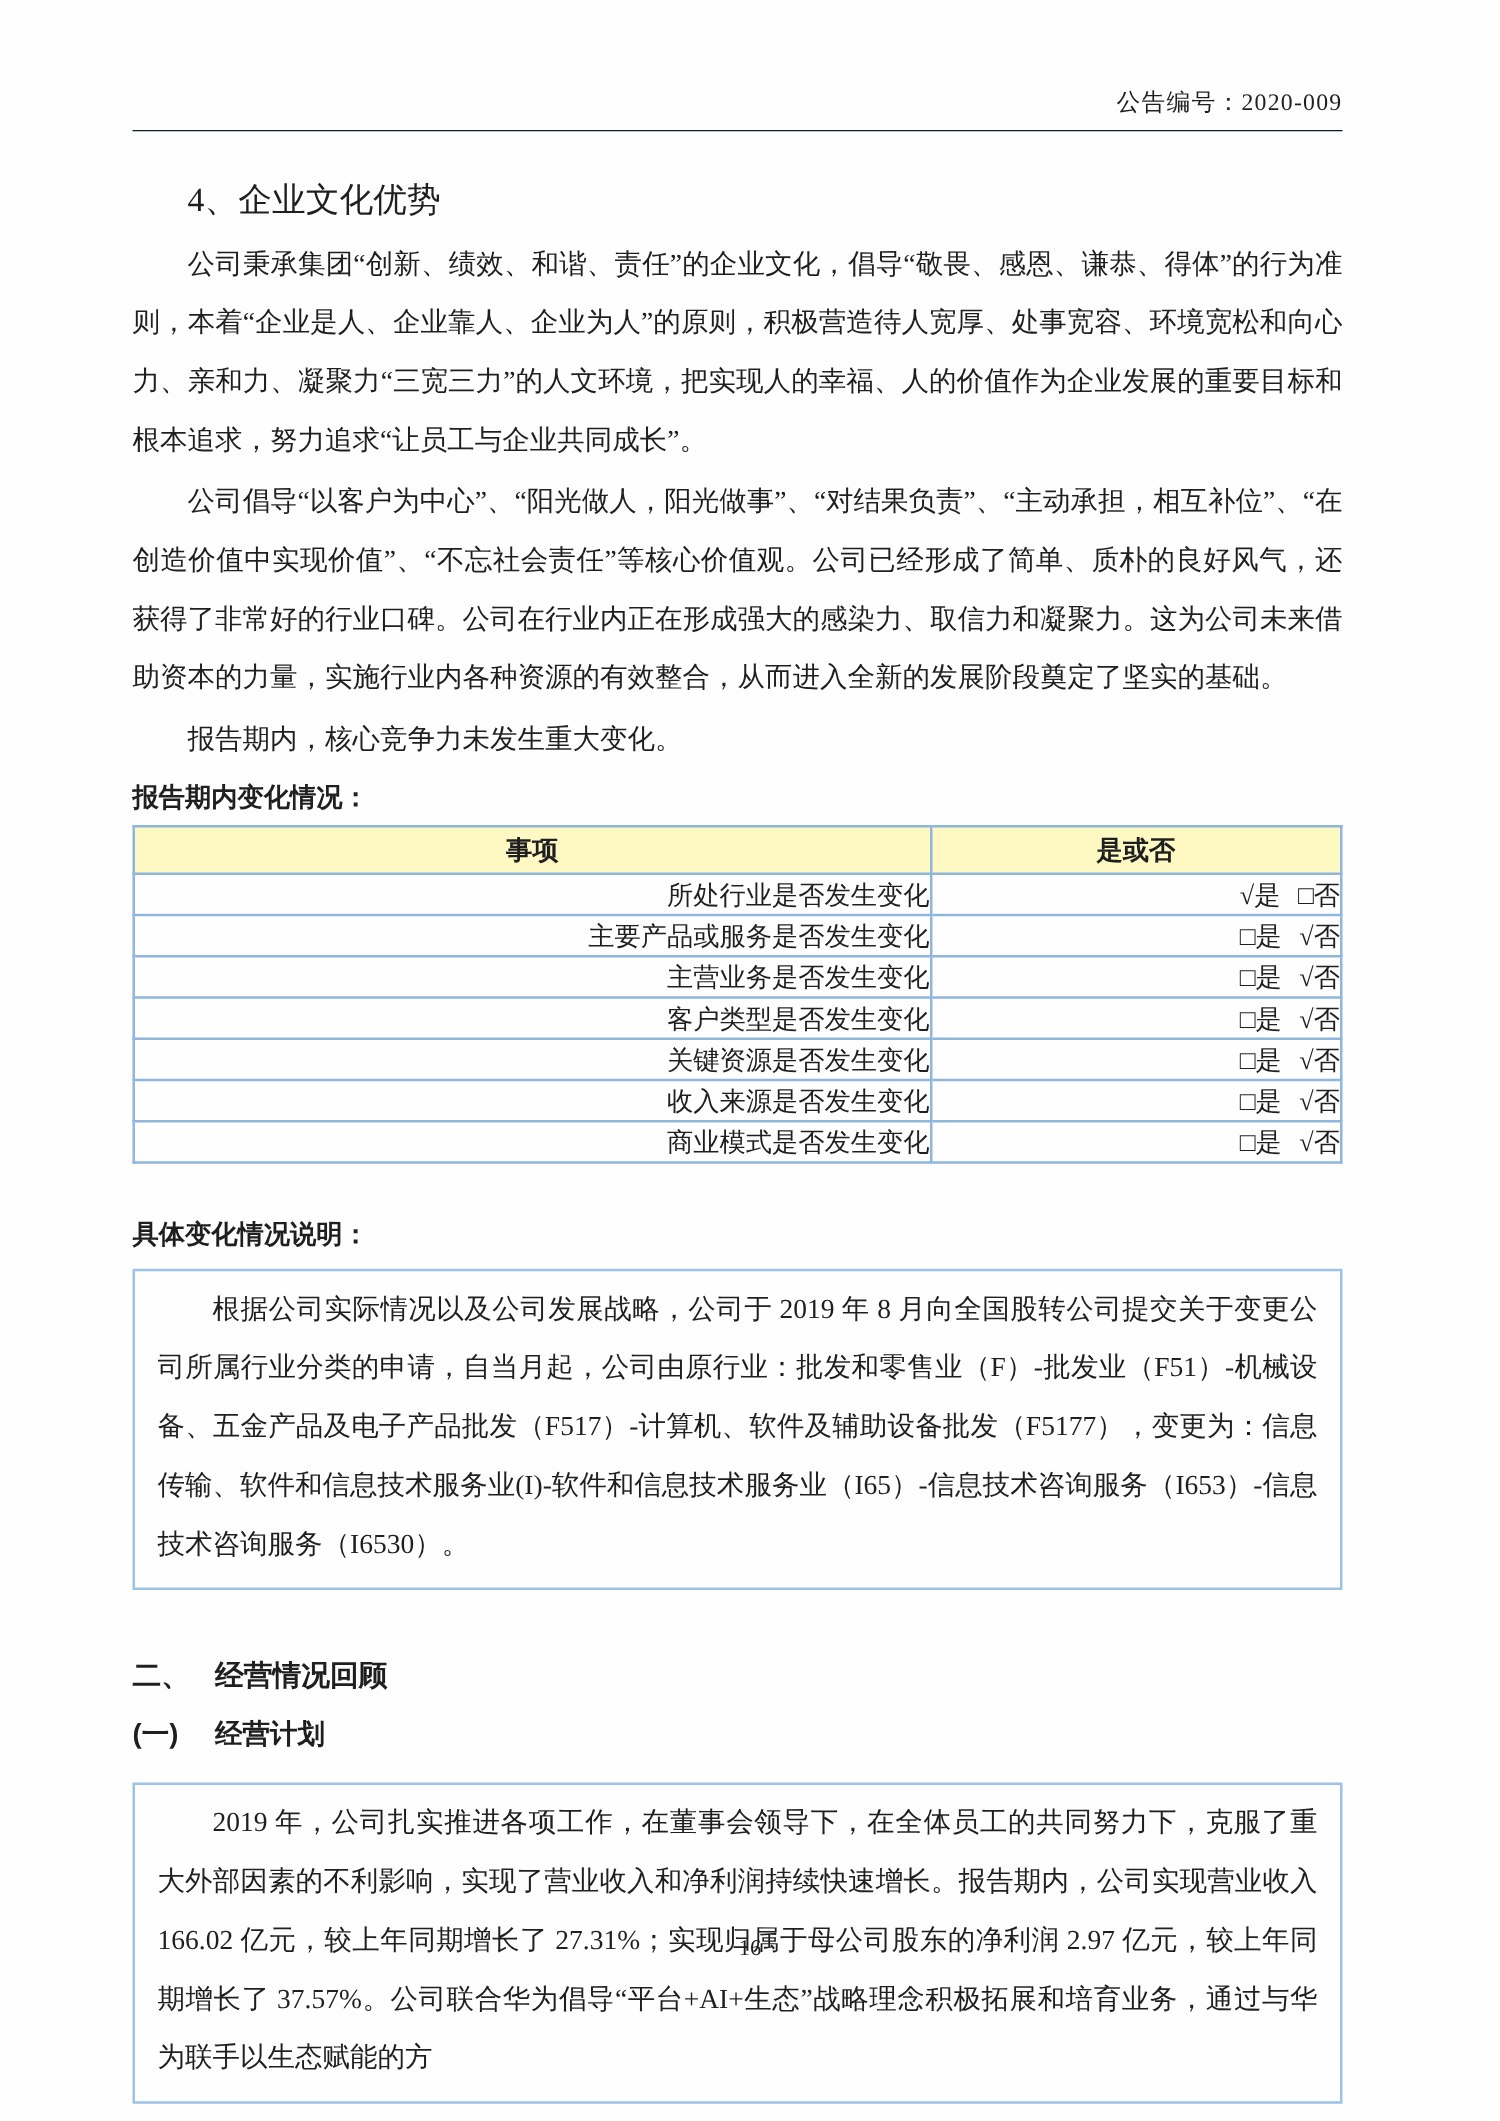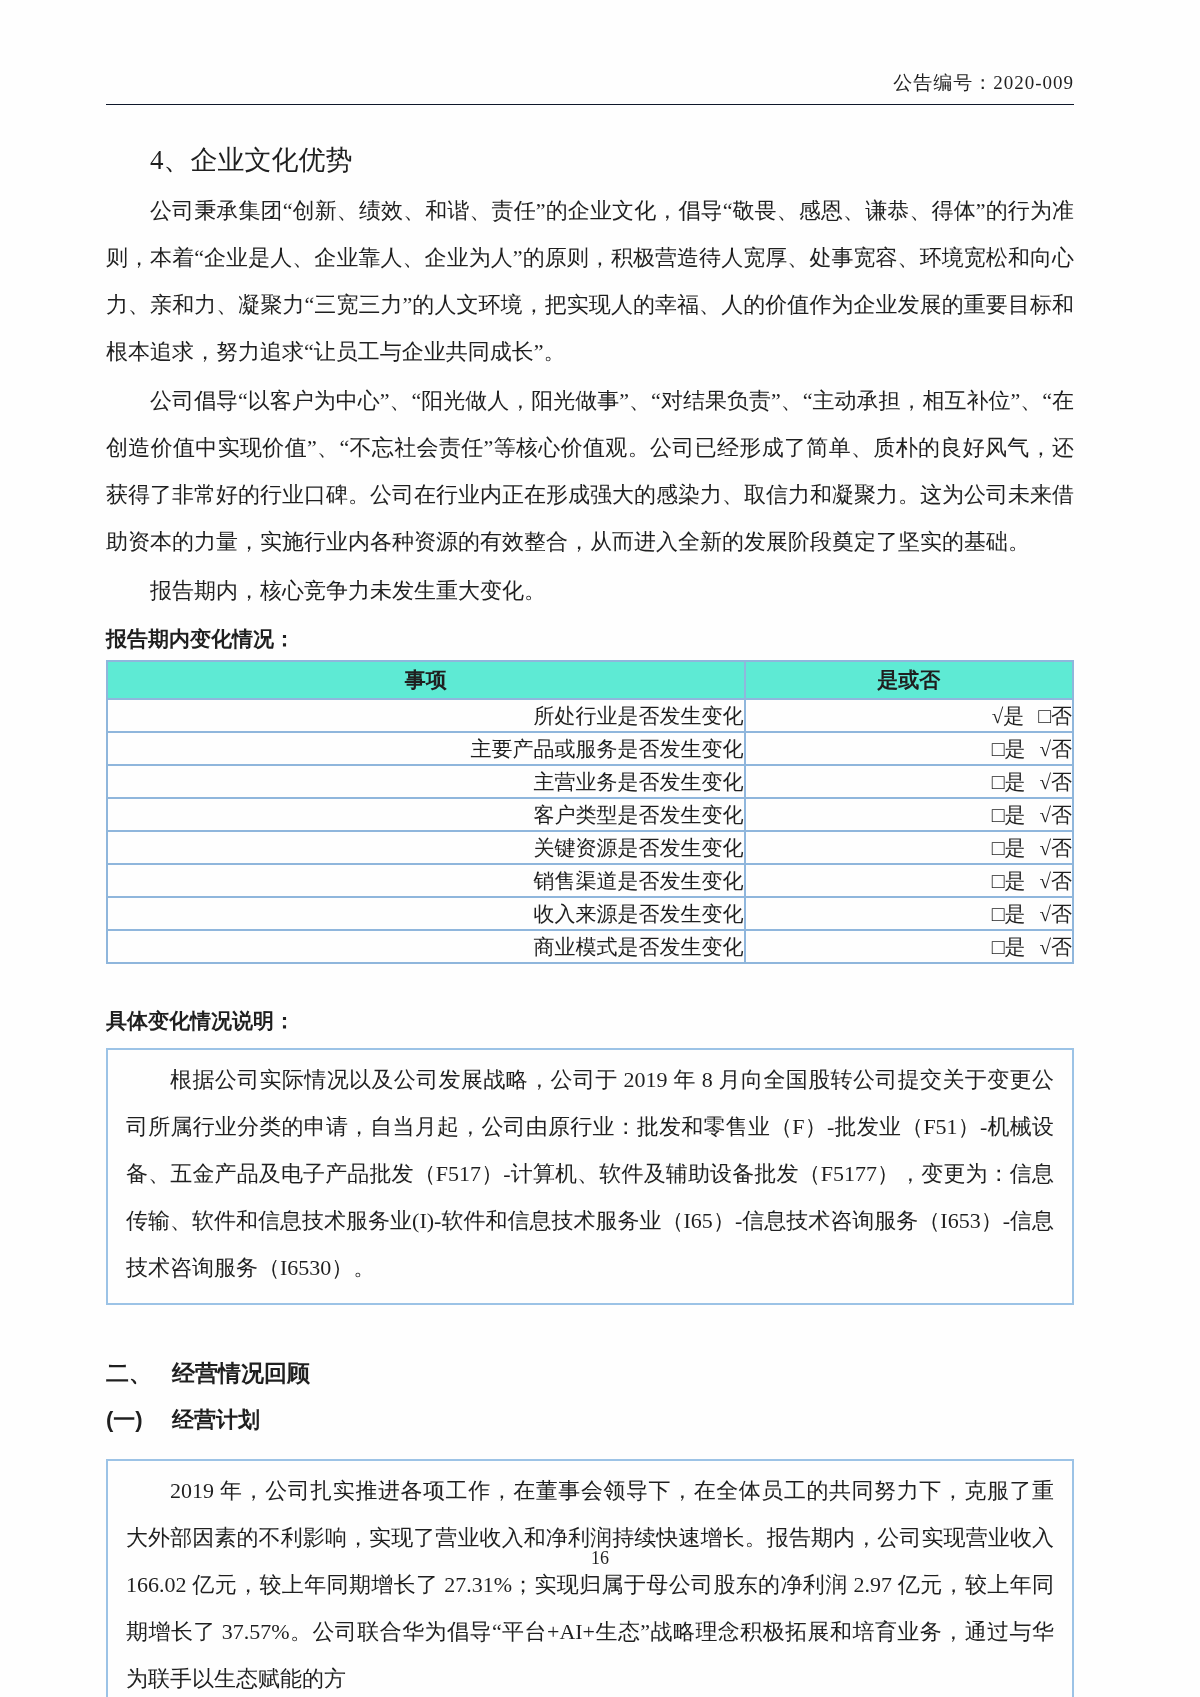--- a/index.html
+++ b/index.html
@@ -56,21 +56,21 @@
     margin-top: 6px;
     width: 100%;
     border-collapse: collapse;
     table-layout: fixed;
   }
   table.change-table th, table.change-table td {
     border: 2px solid #8fb6dc;
     font-size: 21px;
   }
   table.change-table th {
-    background: #5eead4;
+    background: #fef9c3;
     font-weight: bold;
     height: 38px;
     text-align: center;
   }
   table.change-table td { height: 33px; text-align: right; }
   td.cell-item { text-align: left; padding-left: 10px; }
   td.cell-answer { text-align: center; }
   .col-item { width: 66%; }
   .col-answer { width: 34%; }
   .answer-part { display: inline-block; }
@@ -157,24 +157,20 @@
           </tr>
           <tr>
             <td class="cell-item">客户类型是否发生变化</td>
             <td class="cell-answer"><span class="answer-part">□是</span><span class="answer-part">√否</span></td>
           </tr>
           <tr>
             <td class="cell-item">关键资源是否发生变化</td>
             <td class="cell-answer"><span class="answer-part">□是</span><span class="answer-part">√否</span></td>
           </tr>
           <tr>
-            <td class="cell-item">销售渠道是否发生变化</td>
-            <td class="cell-answer"><span class="answer-part">□是</span><span class="answer-part">√否</span></td>
-          </tr>
-          <tr>
             <td class="cell-item">收入来源是否发生变化</td>
             <td class="cell-answer"><span class="answer-part">□是</span><span class="answer-part">√否</span></td>
           </tr>
           <tr>
             <td class="cell-item">商业模式是否发生变化</td>
             <td class="cell-answer"><span class="answer-part">□是</span><span class="answer-part">√否</span></td>
           </tr>
         </tbody>
     </table>
 

